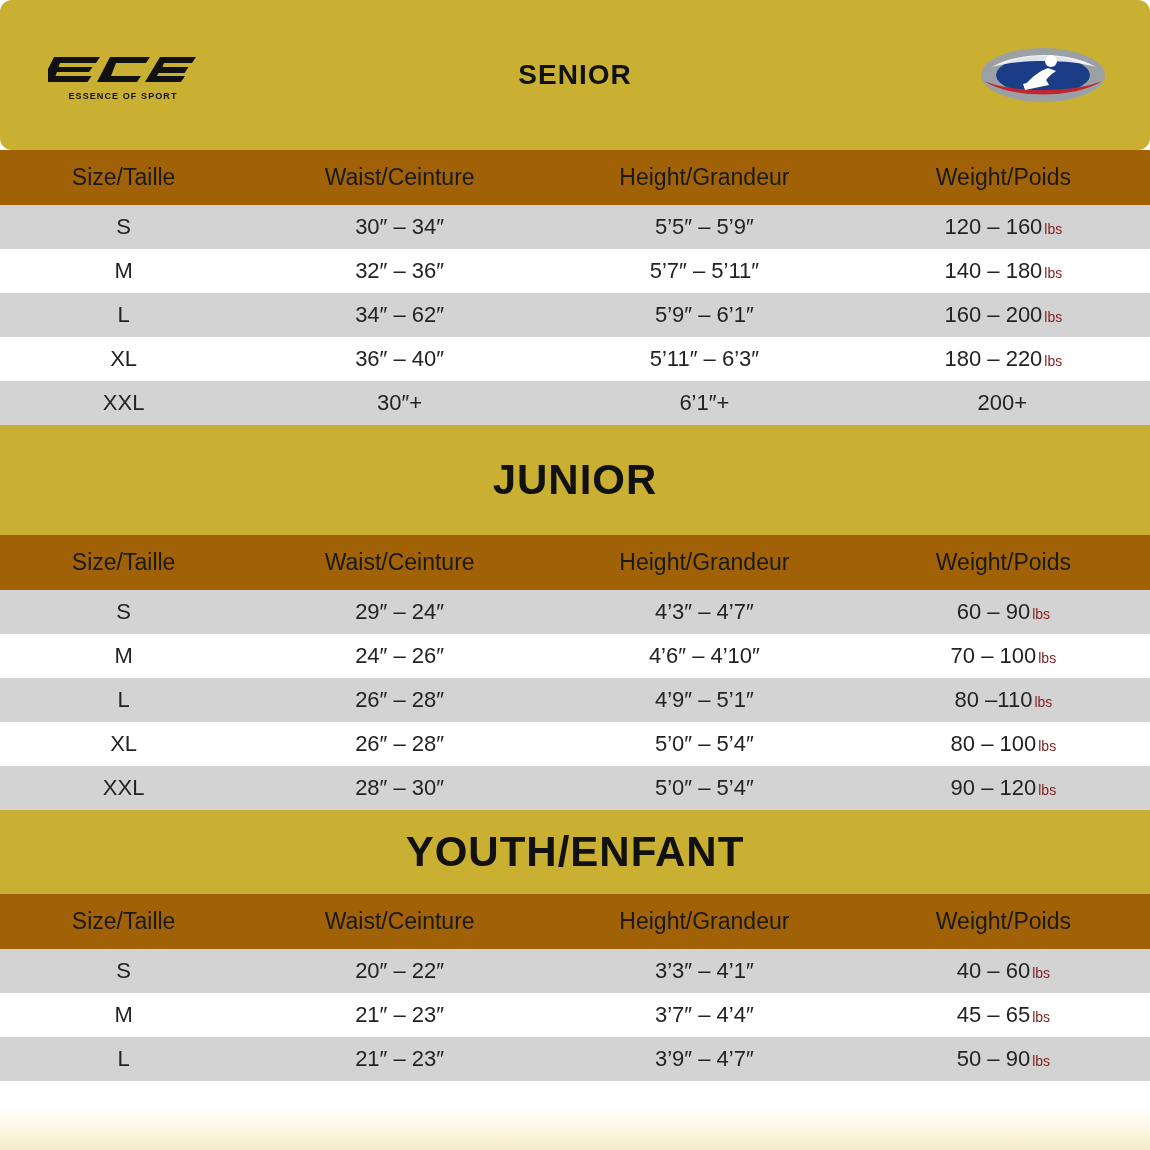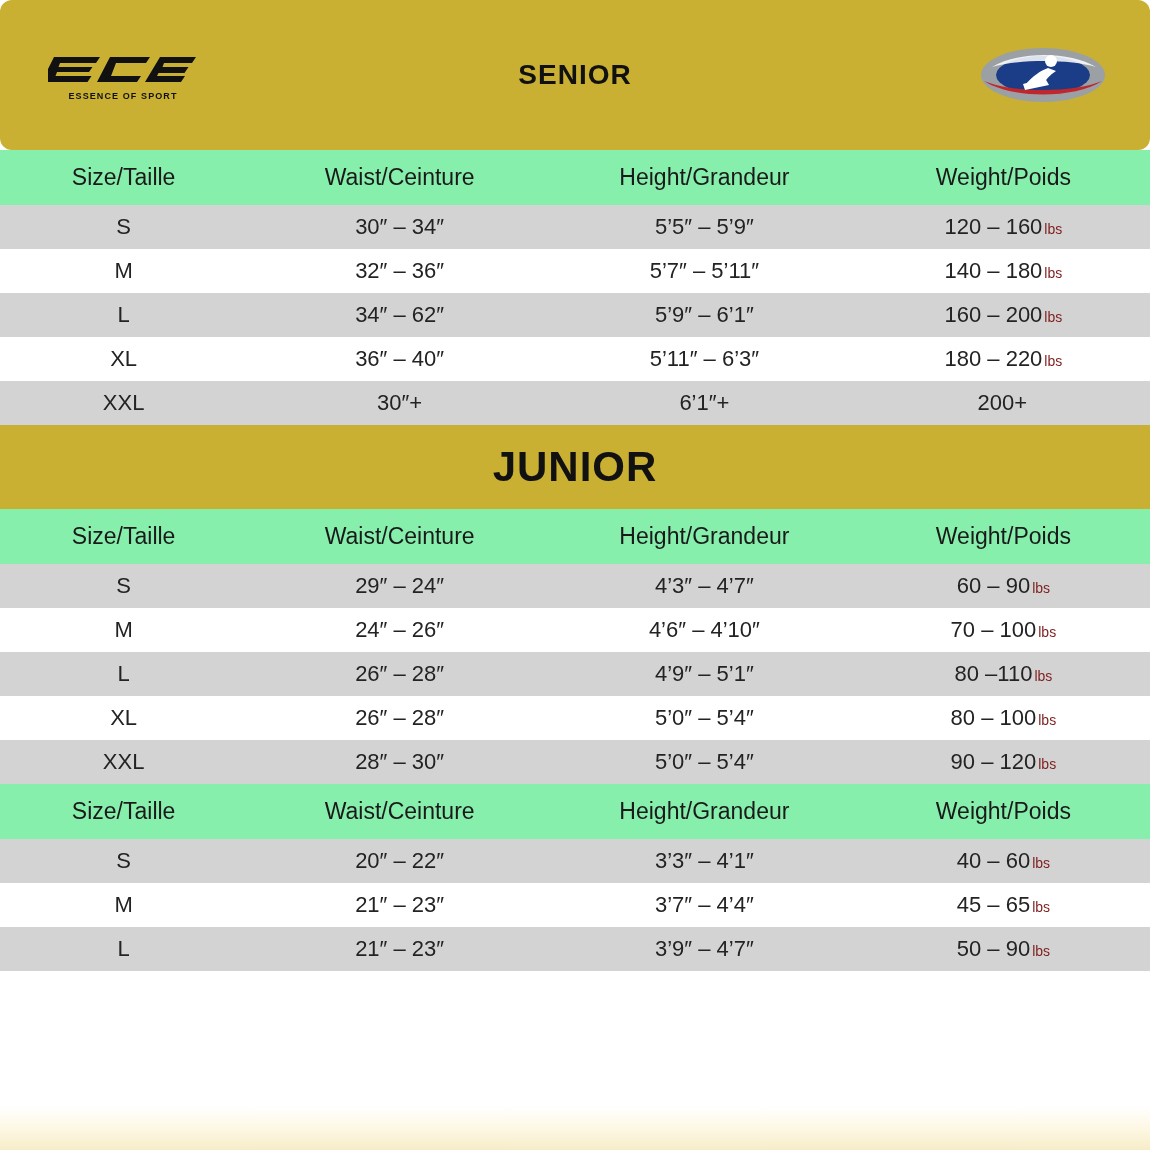--- a/index.html
+++ b/index.html
@@ -35,21 +35,21 @@
     border-radius: 12px;
   }
   .banner-title {
     font-size: 28px;
     font-weight: bold;
     letter-spacing: 1px;
     color: #111111;
     text-align: center;
   }
   .banner-junior {
-    height: 84px;
+    height: 110px;
   }
   .banner-junior .banner-title {
     font-size: 42px;
   }
   .banner-youth {
     height: 84px;
   }
   .banner-youth .banner-title {
     font-size: 42px;
   }
@@ -92,21 +92,21 @@
     width: 100%;
     border-collapse: collapse;
     table-layout: fixed;
   }
   table.size-table th {
     font-size: 23px;
     font-weight: normal;
     color: #1a1a1a;
     padding: 14px 0 14px 0;
     text-align: center;
-    background: #86efac;
+    background: #a16207;
   }
   table.size-table td {
     font-size: 22px;
     font-weight: normal;
     color: #232323;
     text-align: center;
     padding: 9px 0 9px 0;
     background: #ffffff;
   }
   table.size-table tr.shaded td {
@@ -263,20 +263,23 @@
       </tr>
       <tr class="shaded">
         <td>XXL</td>
         <td>28″ – 30″</td>
         <td>5’0″ – 5’4″</td>
         <td><span>90 – 120</span><span class="unit">lbs</span></td>
       </tr>
     </tbody>
   </table>
 
+  <div class="banner banner-youth">
+    <div class="banner-title">YOUTH/ENFANT</div>
+  </div>
 
   <table class="size-table">
     <colgroup>
         <col class="c-size">
         <col class="c-waist">
         <col class="c-height">
         <col class="c-weight">
       </colgroup>
     <thead>
       <tr>

